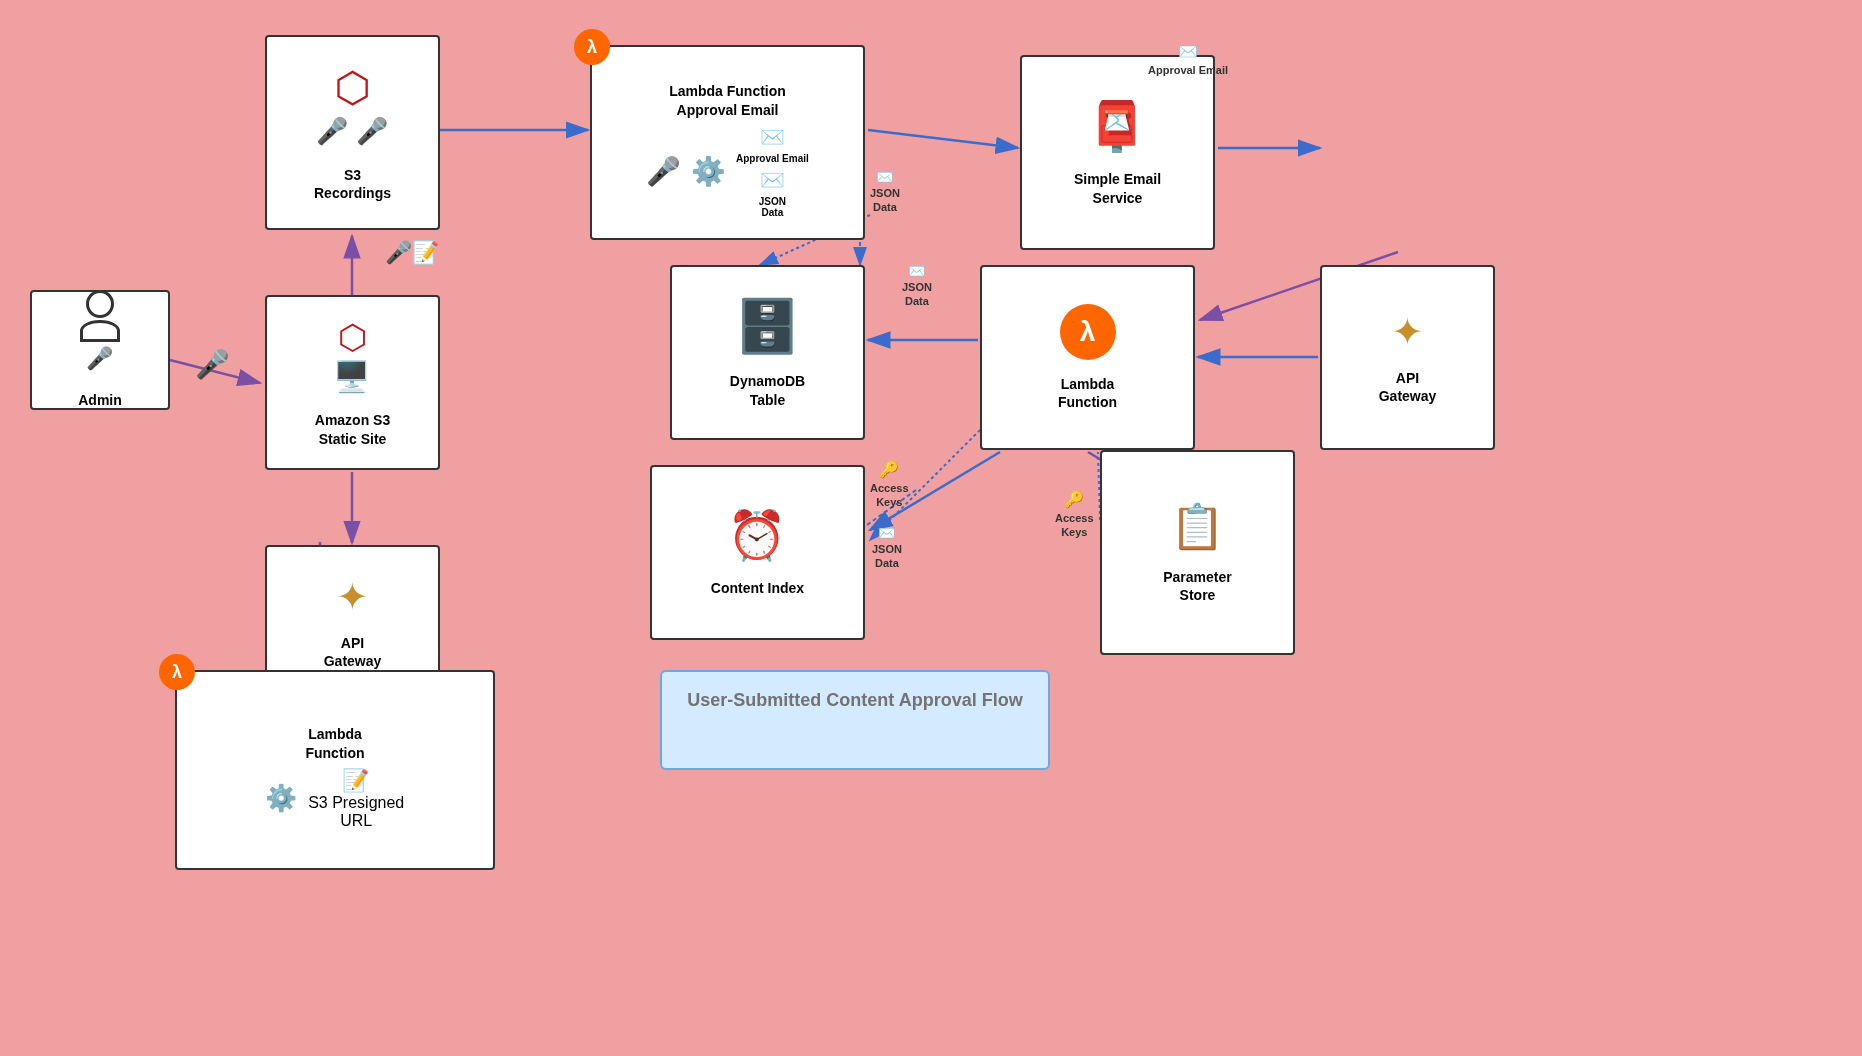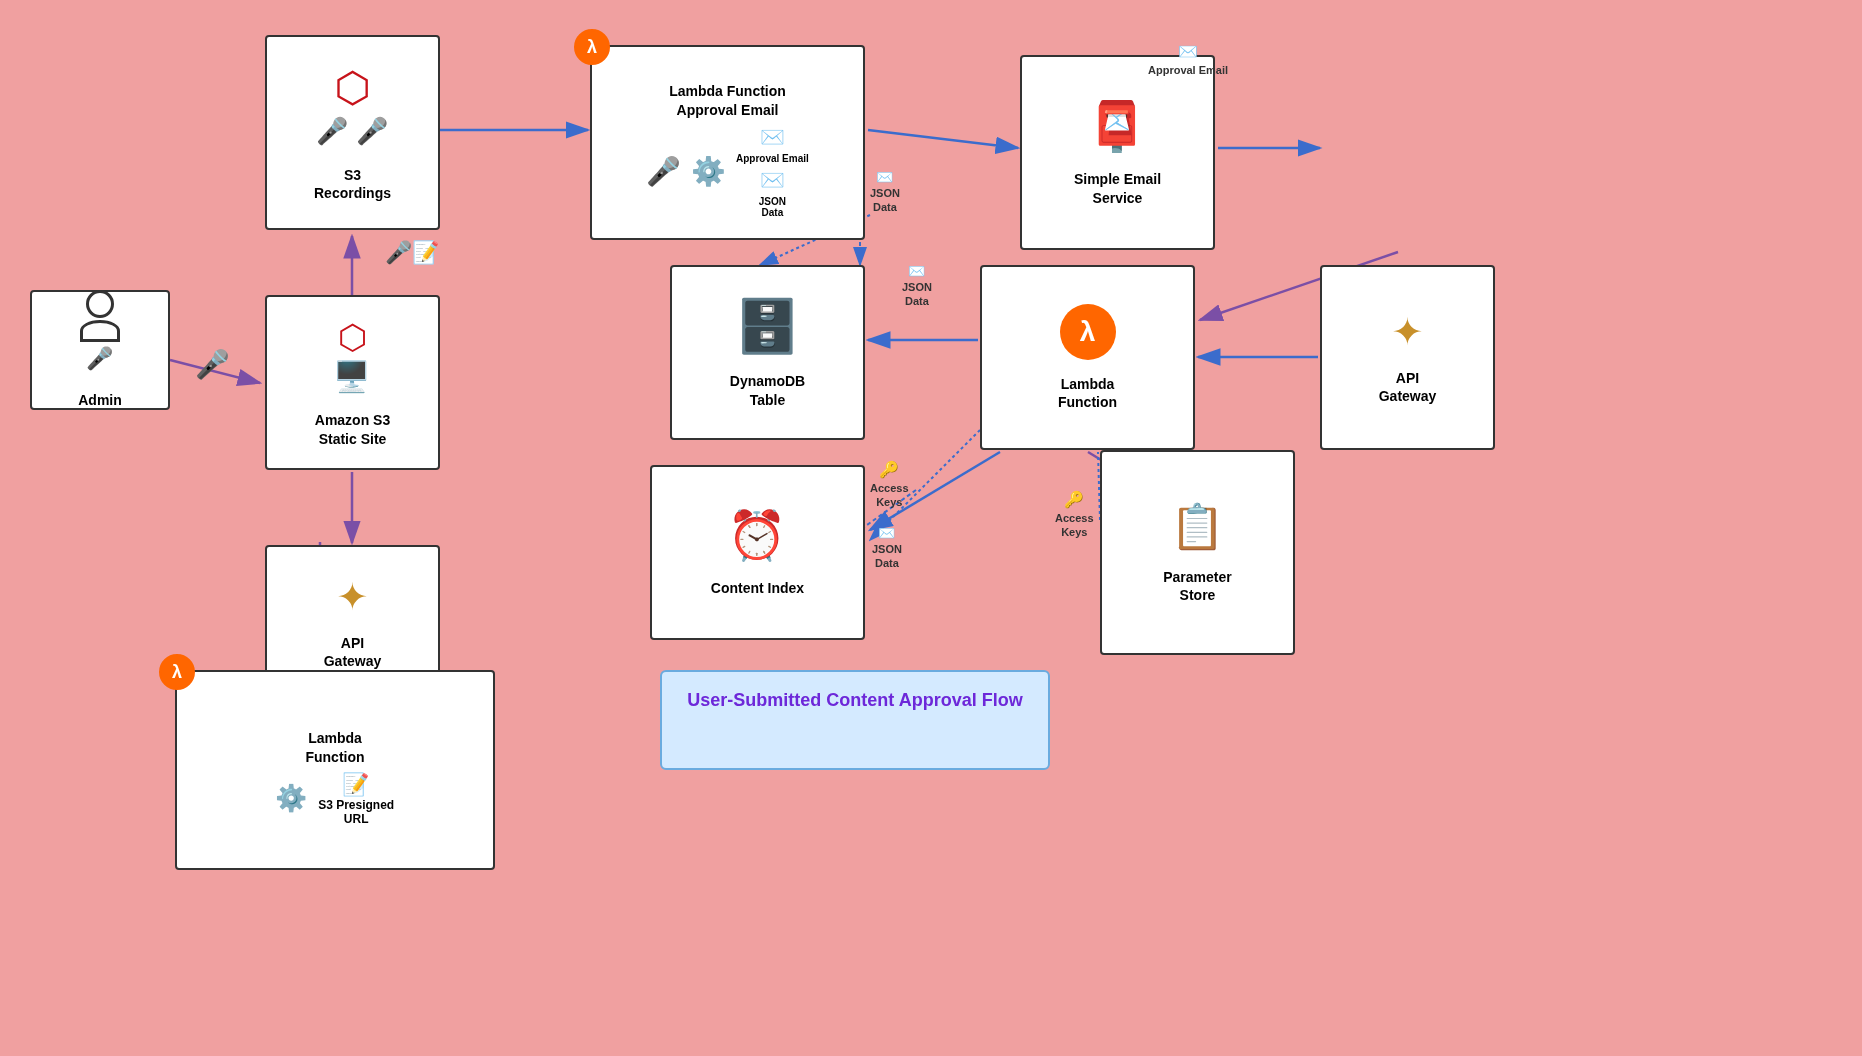--- a/index.html
+++ b/index.html
@@ -103,21 +103,21 @@
       position: absolute;
       background: #d4eaff;
       border: 2px solid #6aabdf;
       border-radius: 6px;
       padding: 16px 24px;
       text-align: center;
     }
     .legend-box .legend-title {
       font-size: 18px;
       font-weight: bold;
-      color: #6d28d9;
+      color: #737373;
       line-height: 1.4;
     }
   </style>
 </head>
 <body>
 
 <div class="diagram-container">
 
   <svg class="arrows-svg">
 
@@ -207,21 +207,21 @@
     <div class="node-label">API<br>Gateway</div>
   </div>
 
   <div class="node" style="left:175px;top:670px;width:320px;height:200px;position:absolute;">
     <div class="lambda-badge" style="position:absolute;top:-18px;left:-18px;">λ</div>
     <div class="node-label">Lambda<br>Function</div>
     <div style="display:flex;gap:10px;align-items:center;margin-top:6px;">
       <span style="font-size:26px;color:#3b7fc4;">⚙️</span>
       <div style="text-align:center;">
         <span style="font-size:22px;">📝</span>
-        <div style="font-size:12px;font-weight:bold;">S3 Presigned<br>URL</div>
+        <div style="font-size:16px;font-weight:normal;">S3 Presigned<br>URL</div>
       </div>
     </div>
   </div>
 
   <div class="node" style="left:590px;top:45px;width:275px;height:195px;position:absolute;">
     <div class="lambda-badge" style="position:absolute;top:-18px;left:-18px;">λ</div>
     <div class="node-label">Lambda Function<br>Approval Email</div>
     <div style="display:flex;gap:10px;align-items:center;margin-top:6px;">
       <span style="font-size:28px;color:#e8b800;">🎤</span>
       <span style="font-size:28px;color:#666;">⚙️</span>

